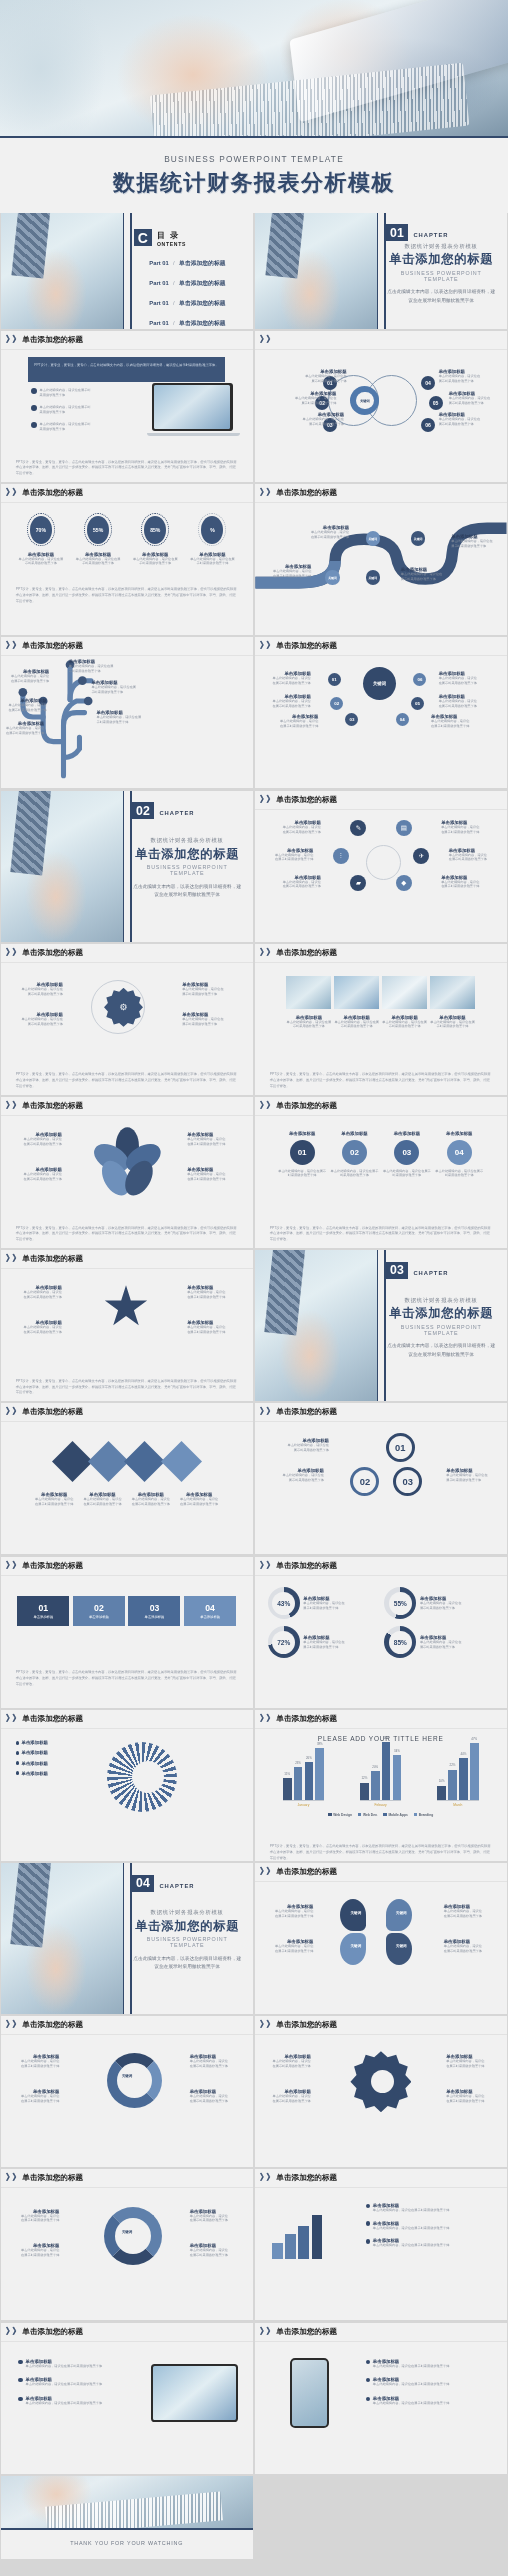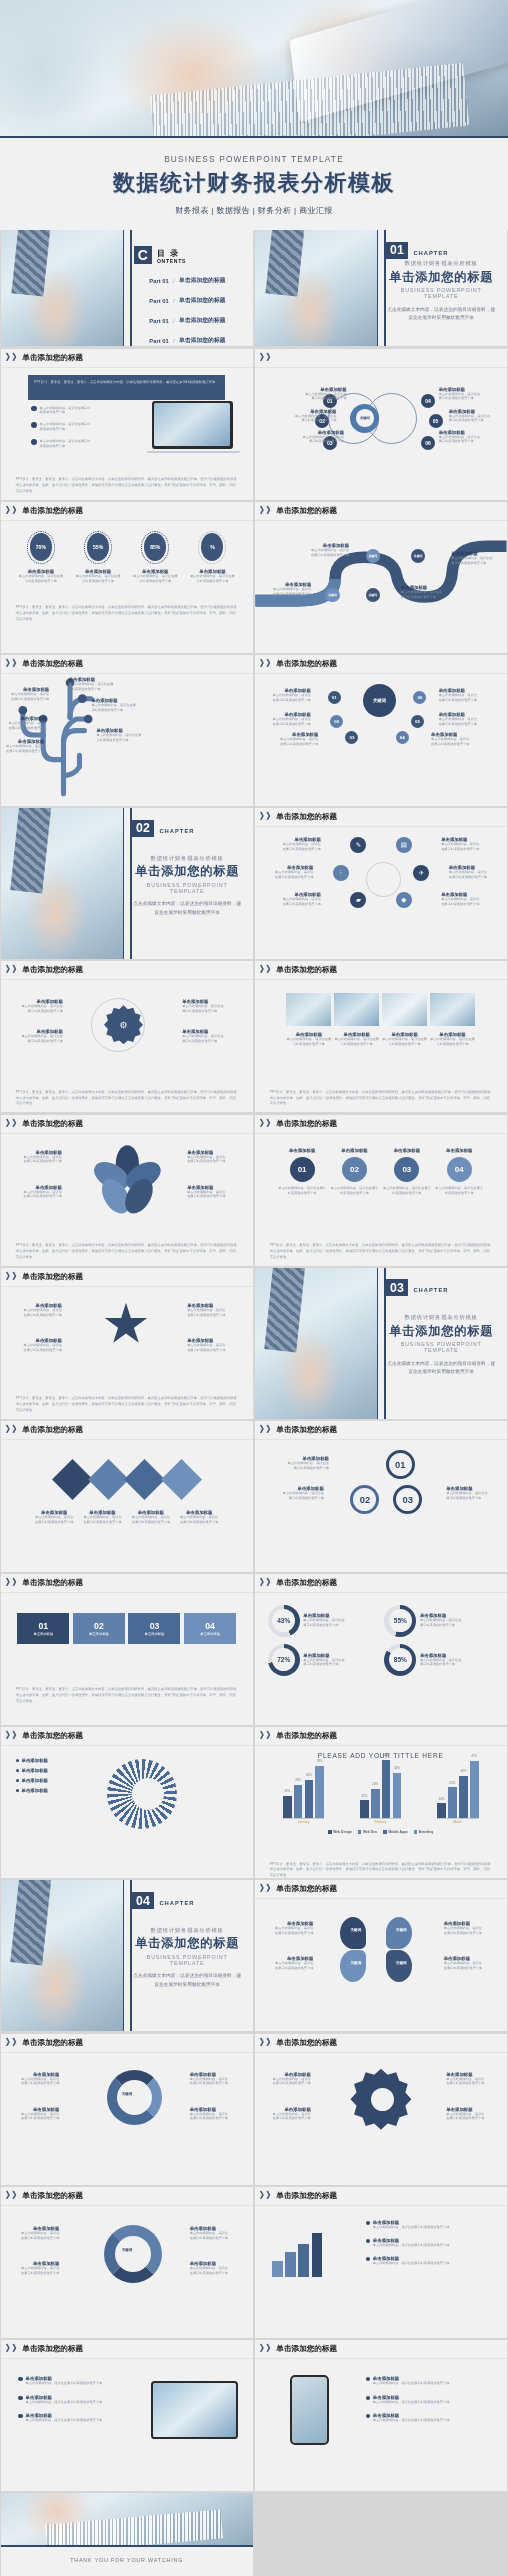--- a/index.html
+++ b/index.html
@@ -107,21 +107,20 @@
 
 <div class="page">
 
   <div class="hero">
     <div class="hero-img"></div>
   </div>
 
   <div class="cover">
     <div class="cover-eyebrow">BUSINESS POWERPOINT TEMPLATE</div>
     <div class="cover-title">数据统计财务报表分析模板</div>
-    <div class="cover-sub">财务报表 | 数据报告 | 财务分析 | 商业汇报</div>
   </div>
 
   <div class="grid">
 
     <div class="cell">
       <div class="slide h160">
         <div class="half-photo tie"></div>
         <div style="position:absolute;left:51.4%;top:0;width:1.5px;height:100%;background:#33496b;"></div>
         <div style="position:absolute;left:53%;top:16px;background:#33496b;color:#fff;font-size:14px;font-weight:bold;padding:0.7px 3.6px;">C</div>
         <div style="position:absolute;left:62%;top:17.4px;font-size:8px;font-weight:bold;color:#222;letter-spacing:1.5px;">目 录</div>

